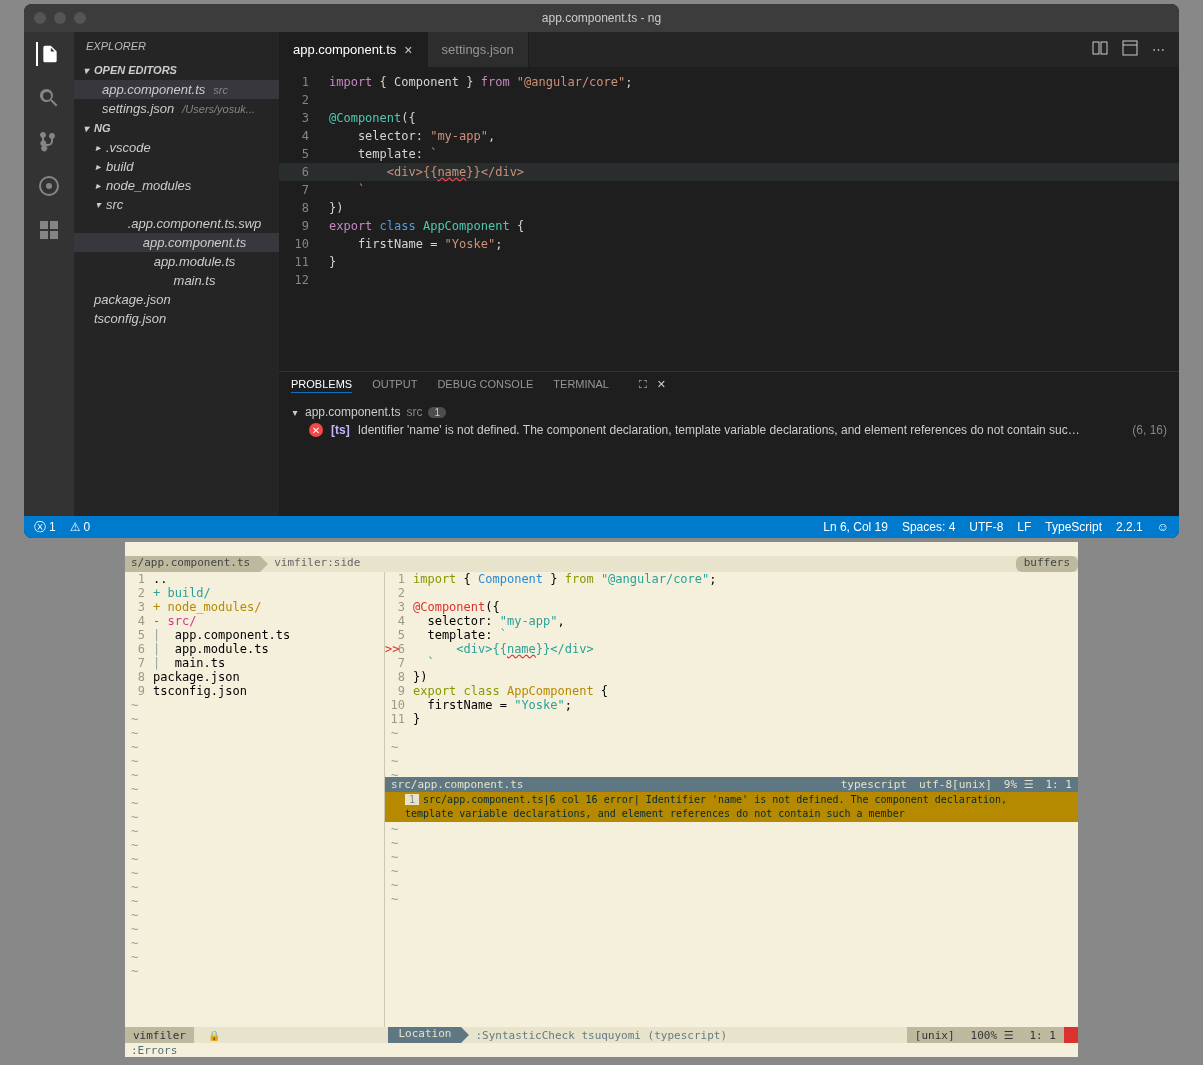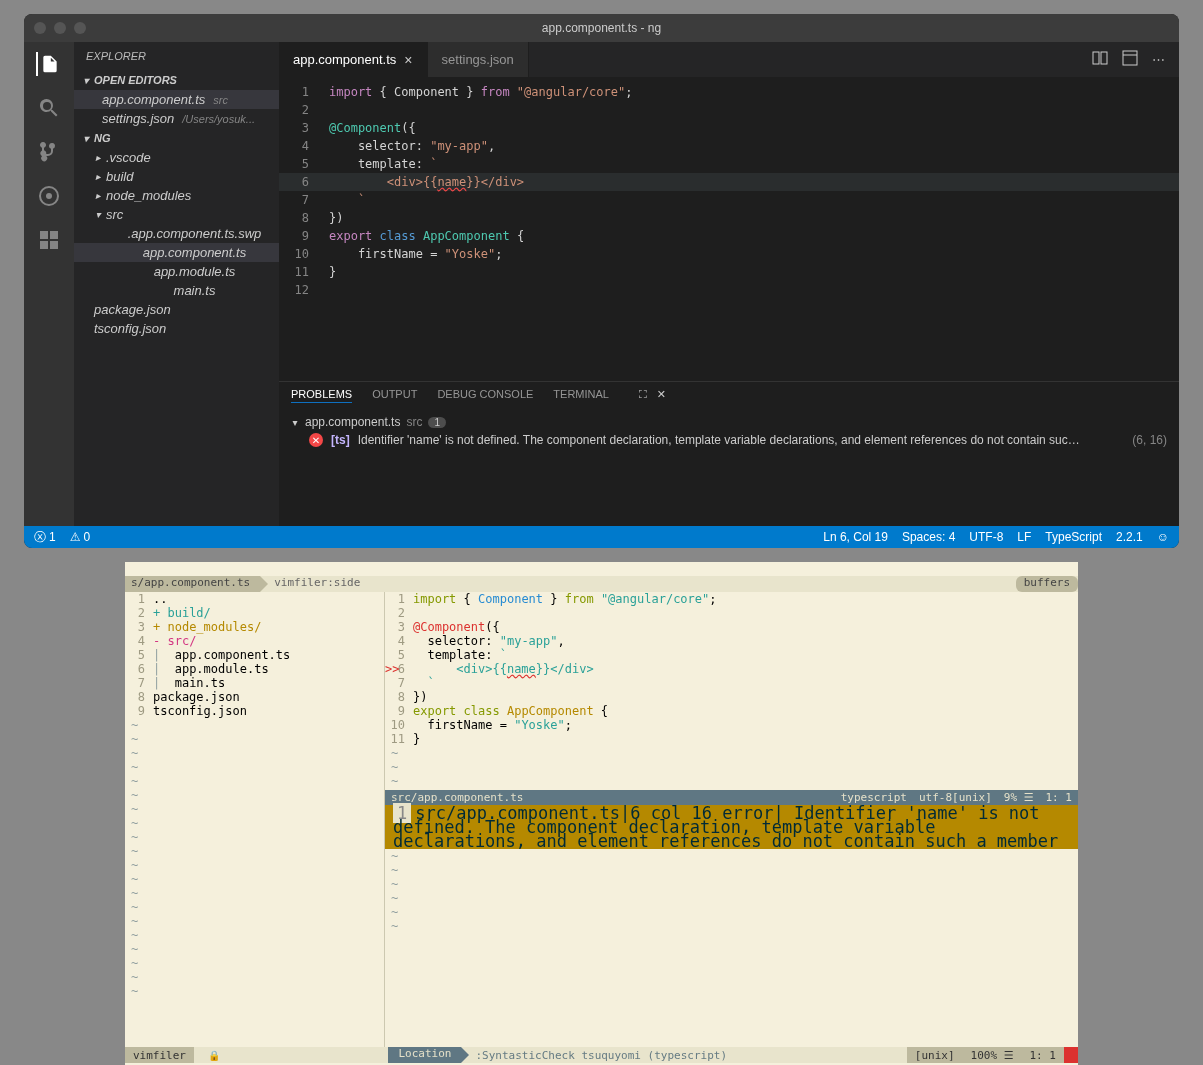--- a/index.html
+++ b/index.html
@@ -1,19 +1,19 @@
 <!DOCTYPE html>
 <html><head>
 <meta charset="utf-8">
 <style>
 * { margin: 0; padding: 0; box-sizing: border-box; }
 body { font-family: -apple-system, BlinkMacSystemFont, "Segoe UI", sans-serif; font-size: 13px; background: #888; width: 1203px; height: 1065px; overflow: hidden; }
 
 
-.vscode { background: #1e1e1e; border-radius: 8px; overflow: hidden; width: 1155px; margin: 14px auto; }
+.vscode { background: #1e1e1e; border-radius: 8px; overflow: hidden; width: 1155px; margin: 4px auto; }
 .titlebar { height: 28px; background: #3c3c3c; display: flex; align-items: center; padding: 0 10px; position: relative; }
 .traffic { display: flex; gap: 8px; }
 .dot { width: 12px; height: 12px; border-radius: 50%; background: #555; }
 .titlebar-title { position: absolute; left: 50%; transform: translateX(-50%); color: #ccc; font-size: 12px; }
 
 .body-row { display: flex; height: 484px; }
 .activity-bar { width: 50px; background: #333; display: flex; flex-direction: column; align-items: center; padding-top: 10px; gap: 20px; }
 .activity-icon { width: 24px; height: 24px; color: #858585; display: flex; align-items: center; justify-content: center; }
 .activity-icon.active { color: #fff; border-left: 2px solid #fff; margin-left: -2px; padding-left: 2px; }
 .activity-icon svg { width: 24px; height: 24px; fill: currentColor; }
@@ -88,21 +88,21 @@
 
 .vr-kw { color: #859900; }
 .vr-str { color: #2aa198; }
 .vr-cls { color: #b58900; }
 .vr-fn { color: #268bd2; }
 .vr-err { text-decoration: underline wavy #dc322f; }
 .marker { position: absolute; left: 0; color: #dc322f; }
 
 .vim-status-dark { background: #5f7783; color: #e6e1c9; padding: 1px 6px; display: flex; height: 15px; font-size: 11px; }
 .vim-status-dark .r { margin-left: auto; display: flex; gap: 12px; }
-.vim-err-line { background: #b58900; color: #002b36; padding: 1px 8px; line-height: 14px; font-size: 17px; white-space: pre-wrap; }
+.vim-err-line { background: #b58900; color: #002b36; padding: 1px 20px; line-height: 14px; font-size: 10px; white-space: pre-wrap; }
 .vim-err-line .ln { background: #e8e4cc; color: #888; padding: 0 4px; margin-right: 4px; }
 
 .vim-bottom-status { background: #e8e4cc; display: flex; font-size: 11px; height: 16px; align-items: stretch; }
 .vb-pill { background: #bdb99e; color: #333; padding: 0 8px; display: flex; align-items: center; }
 .vb-pill-dark { background: #5f7783; color: #e6e1c9; padding: 0 10px; position: relative; }
 .vb-pill-dark::after { content:""; position:absolute; right:-8px; top:0; border-top:8px solid transparent; border-bottom:8px solid transparent; border-left:8px solid #5f7783; }
 .vb-text { padding: 0 8px 0 14px; color: #657b83; display: flex; align-items: center; }
 .vb-right { margin-left: auto; display: flex; }
 .vb-end-red { width: 14px; background: #dc322f; }
 .vim-cmd { background: #f5f0dc; color: #586e75; font-size: 11px; padding: 1px 6px; height: 14px; }

